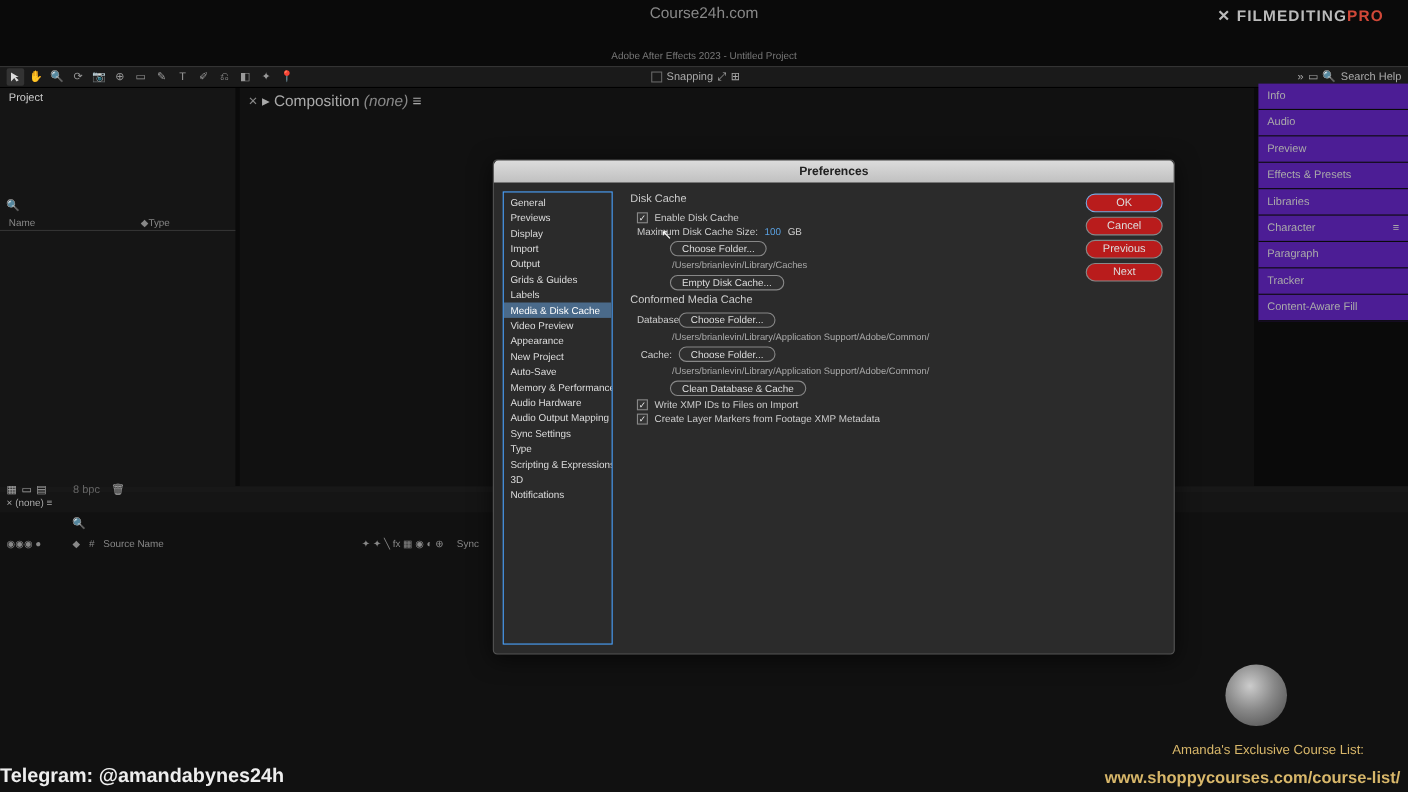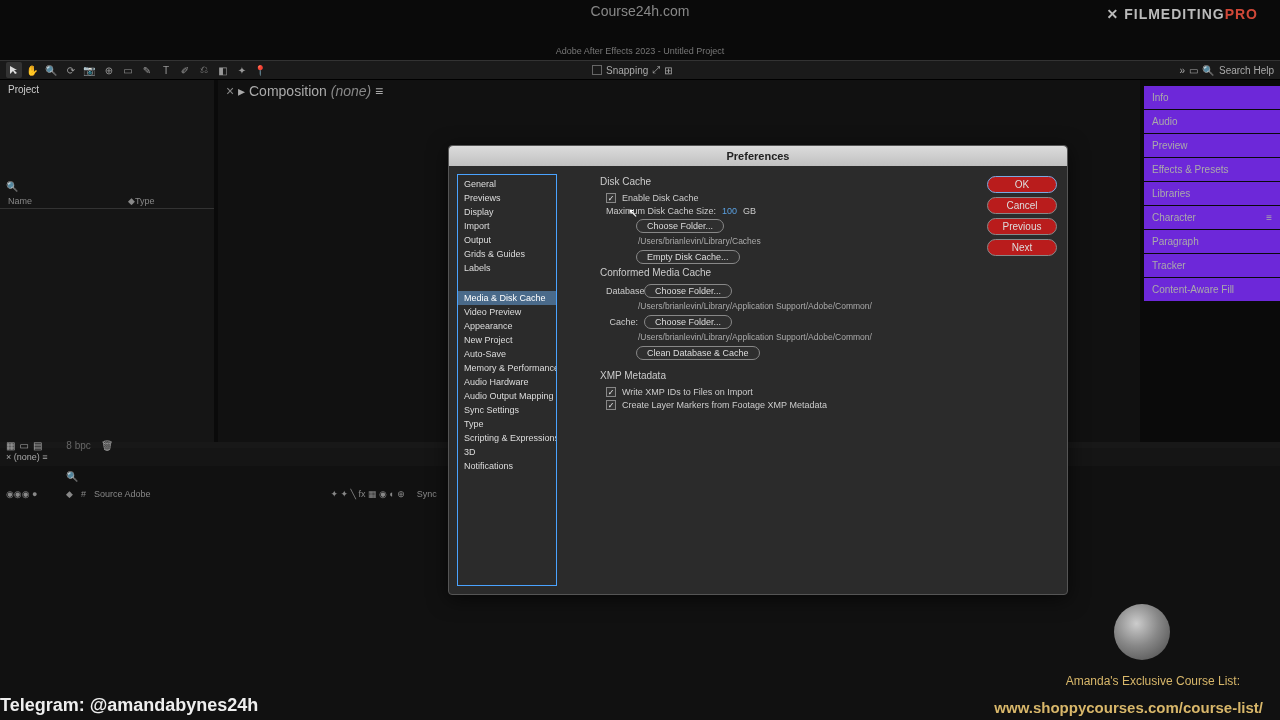--- a/index.html
+++ b/index.html
@@ -19,51 +19,51 @@
 .search-help { margin-left: auto; display: flex; align-items: center; gap: 4px; color: #aaa; }
 
 .panel-left { position: absolute; top: 80px; left: 0; width: 214px; height: 362px; background: #151515; }
 .panel-tab { padding: 4px 8px; font-size: 10px; color: #ccc; }
 .proj-header { display: flex; padding: 2px 8px; border-bottom: 1px solid #333; color: #888; font-size: 9px; }
 
 .comp-panel { position: absolute; top: 80px; left: 218px; right: 140px; height: 362px; background: #111; }
 .comp-tab { padding: 3px 8px; color: #aaa; display: inline-block; font-size: 14px; }
 .comp-tab .none { color: #888; font-style: italic; }
 
-.right-panels { position: absolute; top: 86px; right: 0; width: 136px; background: #6d28d9; }
+.right-panels { position: absolute; top: 76px; right: 0; width: 136px; background: #4c1d95; }
 .right-panel-item { padding: 6px 8px; color: #aaa; font-size: 10px; border-bottom: 1px solid #0a0a0a; cursor: pointer; }
 
 .timeline-area { position: absolute; top: 442px; left: 0; right: 0; bottom: 0; background: #111; }
 .tl-tabs { height: 18px; background: #151515; display: flex; align-items: center; padding: 0 6px; font-size: 9px; color: #aaa; gap: 4px; }
 .tl-search-row { height: 20px; display: flex; align-items: center; padding: 0 6px; }
 .tl-header { height: 16px; display: flex; align-items: center; padding: 0 6px; color: #888; font-size: 9px; }
 
 
 .pref-dialog { position: absolute; top: 145px; left: 448px; width: 620px; height: 450px; background: #2b2b2b; border: 1px solid #555; border-radius: 4px; box-shadow: 0 4px 20px rgba(0,0,0,.6); }
 .pref-title { height: 20px; background: linear-gradient(#dcdcdc,#c0c0c0); color: #222; font-size: 11px; font-weight: bold; text-align: center; line-height: 20px; border-radius: 4px 4px 0 0; }
-.pref-body { display: flex; height: calc(100% - 20px); gap: 27px; }
+.pref-body { display: flex; height: calc(100% - 20px); }
 .pref-cats { width: 100px; background: #2b2b2b; border: 1px solid #4aa3ff; margin: 8px; padding: 2px 0; overflow: hidden; }
 .cat-item { padding: 2px 6px; font-size: 9px; color: #ddd; cursor: pointer; white-space: nowrap; }
-.cat-item.selected { background: #4a6a8a; color: #fff; margin-top: 16px; }
+.cat-item.selected { background: #4a6a8a; color: #fff; }
 .pref-main { flex: 1; padding: 10px 8px; color: #ccc; font-size: 9px; position: relative; }
 .pref-buttons { width: 80px; padding: 10px 10px 0 0; display: flex; flex-direction: column; gap: 4px; }
 .pref-btn { border: 1px solid #888; background: #b91c1c; color: #ddd; font-size: 10px; padding: 2px 0; border-radius: 10px; text-align: center; cursor: pointer; }
 .pref-btn.primary { border-color: #7aa9e0; }
 .section-title { color: #ccc; font-size: 10px; margin-bottom: 6px; }
 .row { display: flex; align-items: center; gap: 6px; margin: 3px 0 3px 6px; }
 .chk { width: 10px; height: 10px; border: 1px solid #888; background: #333; display: inline-flex; align-items: center; justify-content: center; font-size: 8px; color: #eee; }
 .smallbtn { border: 1px solid #888; border-radius: 10px; background: #2f2f2f; color: #ddd; padding: 1px 10px; font-size: 9px; cursor: pointer; }
 .blueval { color: #5aa0e0; }
 .help-text { color: #888; font-size: 8.5px; line-height: 1.3; margin: 4px 0 8px 36px; max-width: 350px; }
 .path-text { color: #aaa; font-size: 8.5px; margin-left: 38px; margin-bottom: 4px; }
 .cursor { position: absolute; top: 40px; left: 36px; font-size: 12px; color: #fff; pointer-events: none; }
 
 .telegram { position: absolute; bottom: 4px; left: 0; color: #eee; font-size: 18px; font-weight: bold; }
 .course-list { position: absolute; bottom: 32px; right: 40px; color: #d8b76a; font-size: 12px; text-align: center; }
-.course-url { position: absolute; bottom: 4px; right: 17px; color: #d8b76a; font-size: 15px; font-weight: bold; }
+.course-url { position: absolute; bottom: 4px; right: 7px; color: #d8b76a; font-size: 15px; font-weight: bold; }
 .avatar { position: absolute; bottom: 60px; right: 110px; width: 56px; height: 56px; border-radius: 50%; background: radial-gradient(circle at 40% 35%, #ccc 0%, #888 45%, #444 100%); }
 
 svg { display: block; }
 </style>
 </head>
 <body>
 
 <div class="watermark-top">Course24h.com</div>
 <div class="brand-top">
   <span>✕ FILMEDITING</span><span class="pro">PRO</span>
@@ -144,21 +144,21 @@
   <div class="tl-tabs">
     <span>× <span>(none)</span> ≡</span>
   </div>
   <div class="tl-search-row">
     <span style="margin-left:60px">🔍</span>
   </div>
   <div class="tl-header">
     <span style="width:60px">◉◉◉ ●</span>
     <span>◆</span>
     <span style="margin-left:8px">#</span>
-    <span style="margin-left:8px">Source Adobe</span>
+    <span style="margin-left:8px">Source Name</span>
     <span style="margin-left:180px">✦ ✦ ╲ fx ▦ ◉ ◐ ⊕</span>
     <span style="margin-left:12px">Sync</span>
     <span style="margin-left:20px">T</span>
   </div>
 </div>
 
 <div class="pref-dialog">
   <div class="pref-title">Preferences</div>
   <div class="pref-body">
     <div class="pref-cats">
@@ -211,21 +211,20 @@
       <div class="path-text">/Users/brianlevin/Library/Application Support/Adobe/Common/</div>
       <div class="row">
         <span style="width:32px;text-align:right">Cache:</span>
         <span class="smallbtn">Choose Folder...</span>
       </div>
       <div class="path-text">/Users/brianlevin/Library/Application Support/Adobe/Common/</div>
       <div class="row" style="margin-left:36px">
         <span class="smallbtn">Clean Database &amp; Cache</span>
       </div>
 
-      <div class="section-title" style="margin-top:10px">XMP Metadata</div>
       <div class="row">
         <span class="chk">✓</span>
         <span>Write XMP IDs to Files on Import</span>
       </div>
       <div class="row">
         <span class="chk">✓</span>
         <span>Create Layer Markers from Footage XMP Metadata</span>
       </div>
     </div>
     <div class="pref-buttons">

